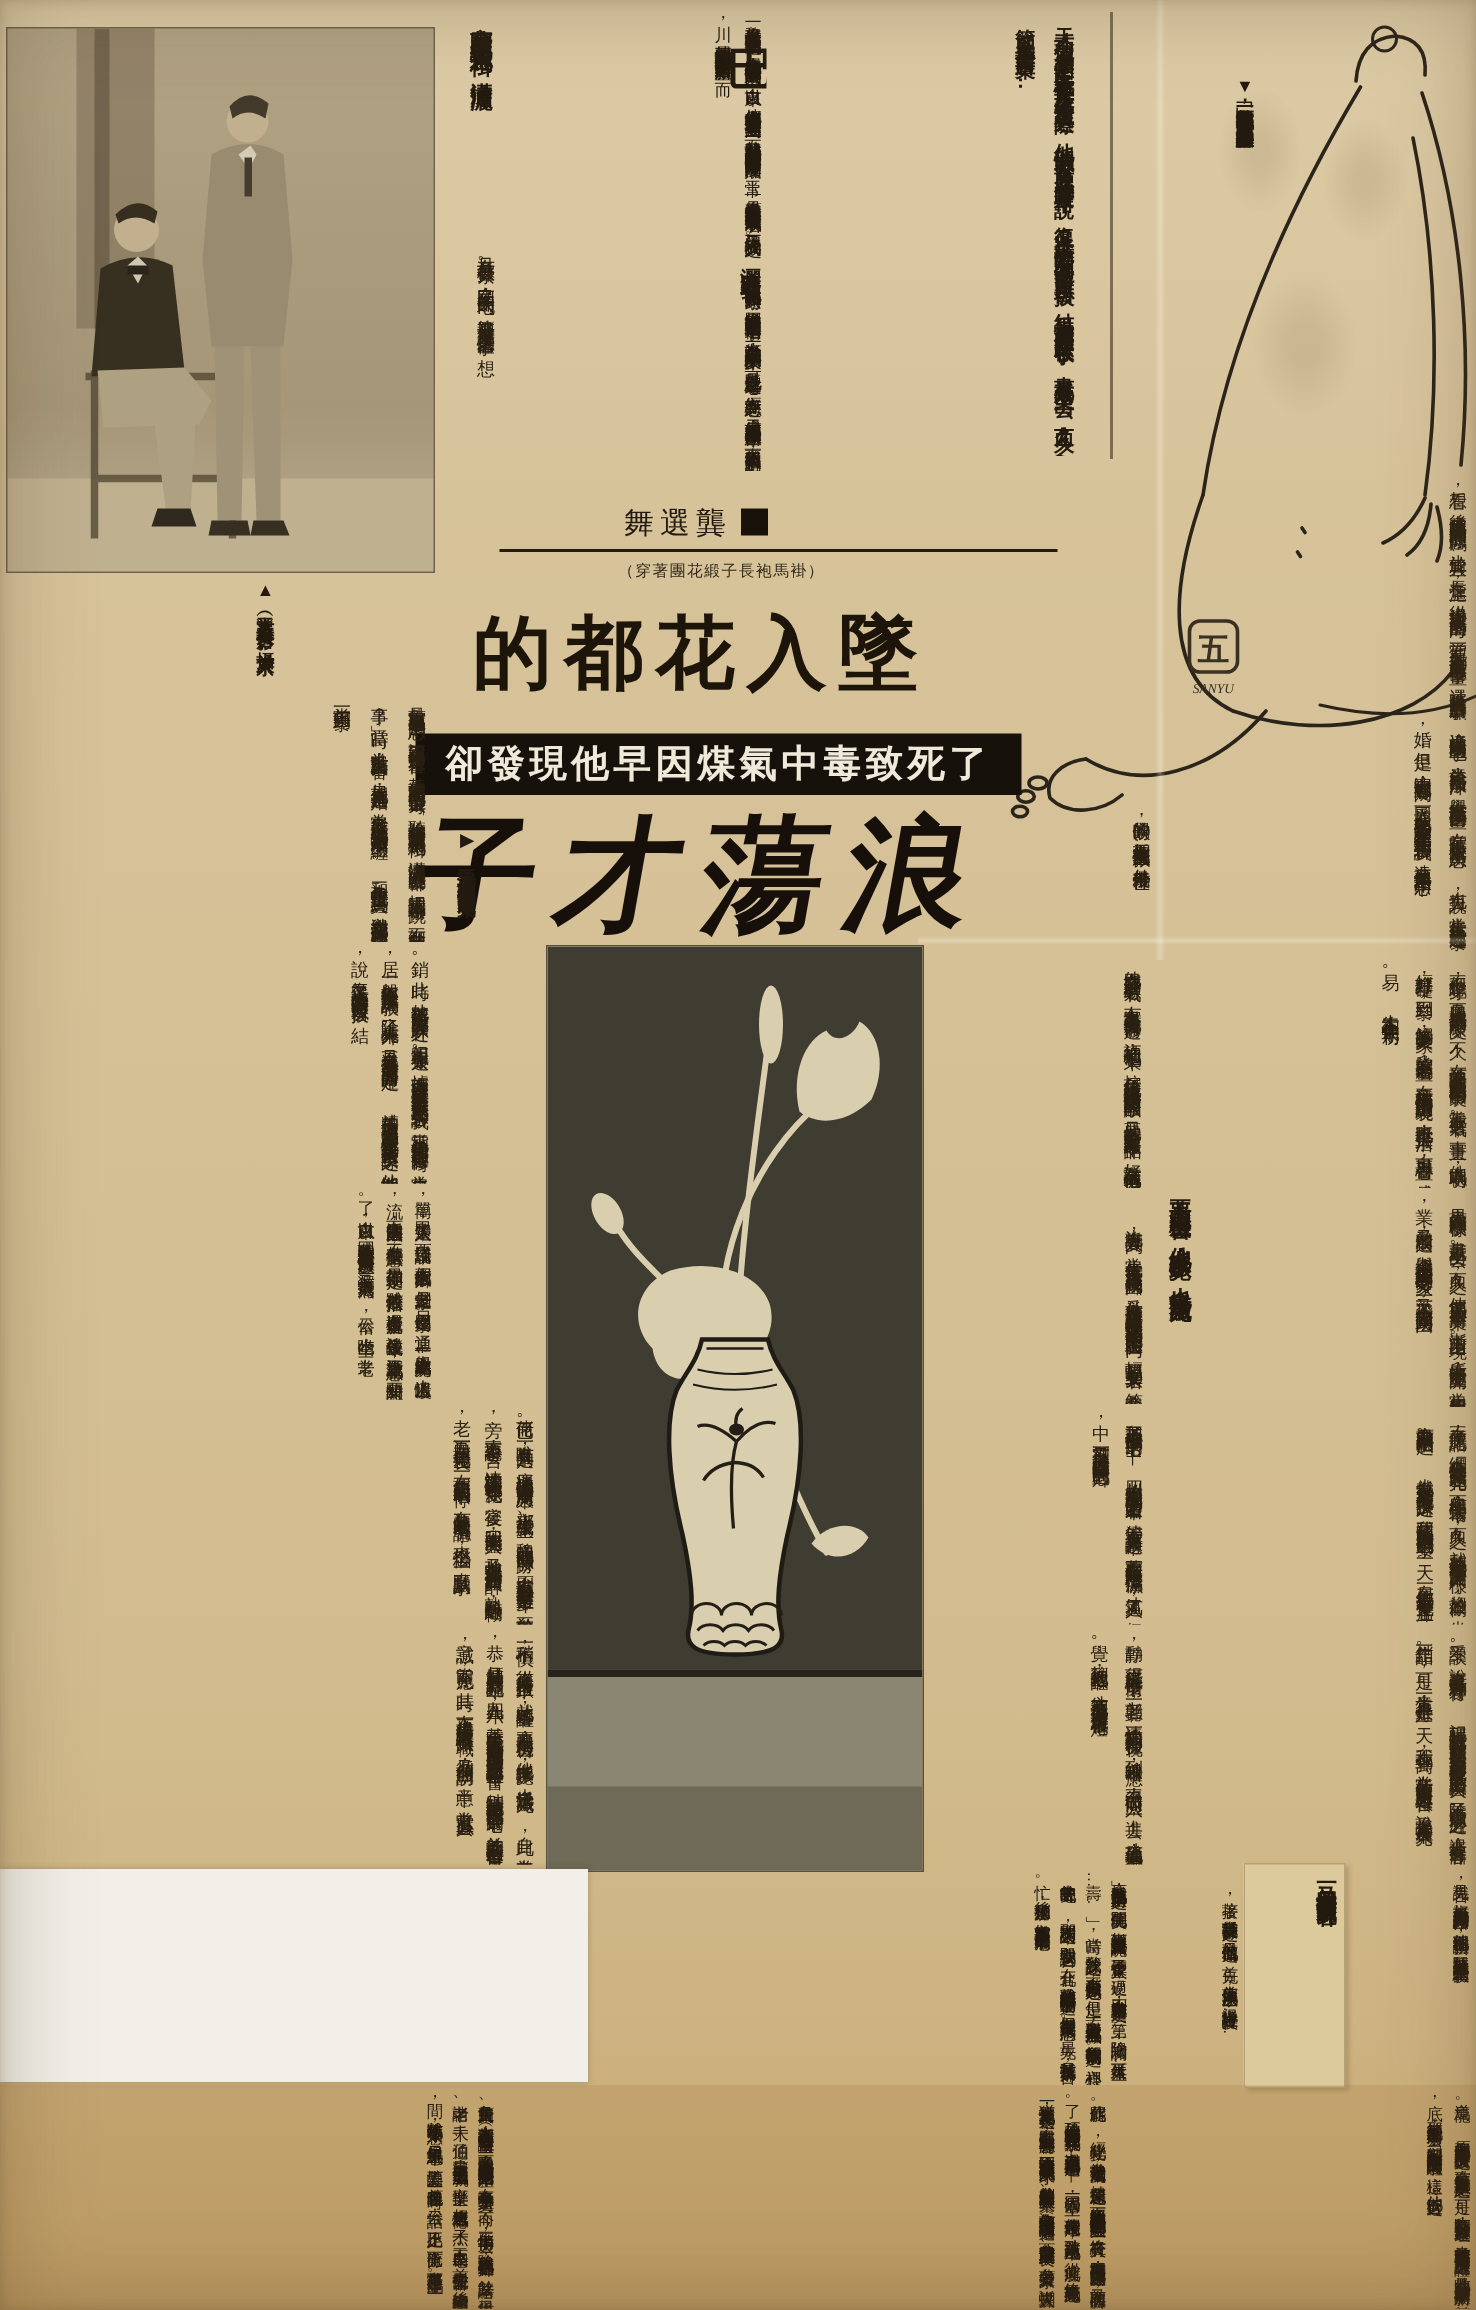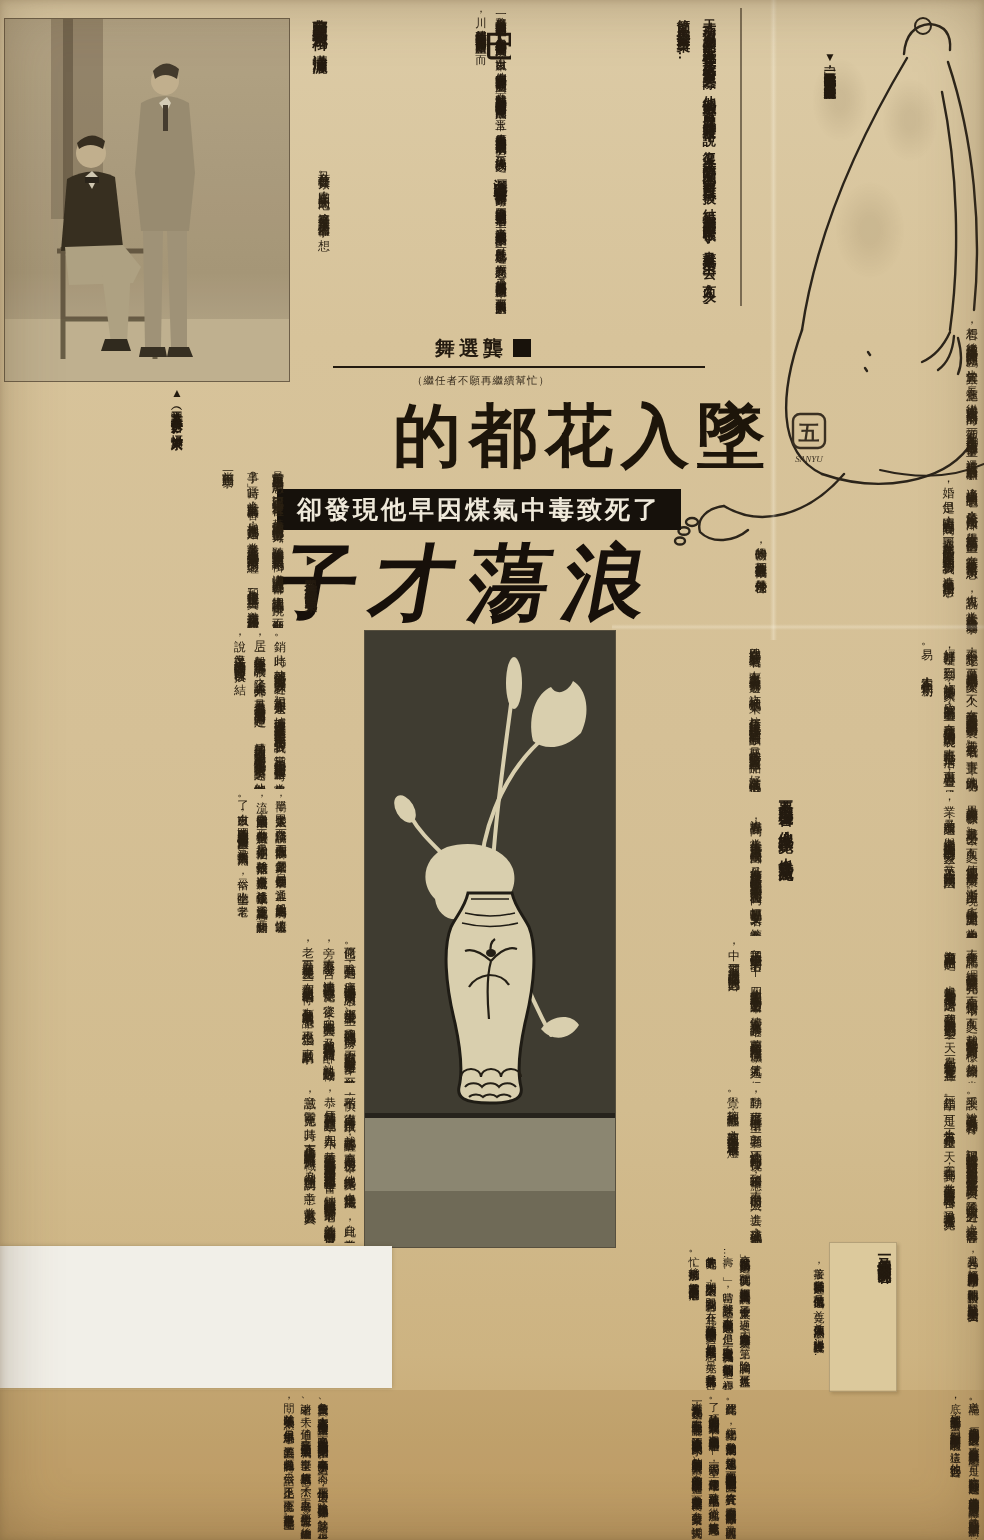--- a/index.html
+++ b/index.html
@@ -24,26 +24,26 @@
   #pull-robe{left:281px;top:6px;width:52px;height:154px;font-size:15px;line-height:25px;letter-spacing:2px;}
   #pull-explore{left:273px;top:162px;width:60px;height:156px;font-size:12px;line-height:19px;letter-spacing:1px;}
   #intro{left:513px;top:8px;width:209px;height:296px;font-size:13.5px;line-height:26px;letter-spacing:2.5px;font-weight:bold;}
   #ba-block{left:331px;top:8px;width:180px;height:306px;font-size:11.5px;line-height:20px;letter-spacing:.5px;}
   #ba-block .dropcap{font-size:32px;font-weight:bold;letter-spacing:0;}
   #ba-block .inline-subhead{font-weight:bold;font-size:14px;letter-spacing:2px;}
   #divider-v{left:740px;top:8px;width:2px;height:298px;background:rgba(46,34,20,.55);}
   #nude-wrap{left:612px;top:0;width:372px;height:642px;pointer-events:none;overflow:visible;}
   #nude-caption{left:772px;top:50px;width:66px;height:148px;font-size:12px;line-height:16.5px;font-weight:bold;}
   #xu-block{left:843px;top:318px;width:140px;height:162px;line-height:23px;}
-  #byline{left:435px;top:334px;width:140px;height:28px;display:flex;align-items:center;gap:6px;font-size:20px;font-weight:bold;letter-spacing:4px;}
+  #byline{left:416px;top:334px;width:140px;height:28px;display:flex;align-items:center;gap:6px;font-size:20px;font-weight:normal;letter-spacing:4px;}
   #byline .sq{width:18px;height:18px;background:#18120b;display:inline-block;}
   #byline-rule{left:333px;top:366px;width:372px;height:2px;background:#221a0f;}
   #credit{left:396px;top:374px;width:170px;height:16px;font-size:10.5px;letter-spacing:1px;text-align:center;color:#33281a;}
   #headline-main{left:315px;top:386px;width:458px;height:102px;font-family:"Liberation Serif","DejaVu Serif",serif;
-     font-size:68px;font-weight:bold;letter-spacing:8px;line-height:100px;white-space:nowrap;color:#1d150a;text-align:right;}
+     font-size:53px;font-weight:bold;letter-spacing:8px;line-height:100px;white-space:nowrap;color:#1d150a;}
   #headline-bar{left:277px;top:489px;width:404px;height:41px;background:#16110b;color:#efe9da;
      font-size:25px;font-weight:bold;letter-spacing:3px;line-height:41px;text-align:center;white-space:nowrap;
      font-family:"Liberation Serif","DejaVu Serif",serif;}
   #headline-sub{left:276px;top:534px;width:428px;height:104px;font-family:"Liberation Serif","DejaVu Serif",serif;
      font-size:82px;font-weight:900;letter-spacing:14px;line-height:100px;white-space:nowrap;color:#17100a;
      transform:skewX(-10deg);}
   #m-tail{left:700px;top:538px;width:72px;height:100px;font-size:12px;line-height:22px;letter-spacing:.5px;}
   #rb1{left:740px;top:478px;width:243px;height:158px;line-height:23.5px;}
   #rb2{left:740px;top:640px;width:243px;height:152px;line-height:22.5px;}
   #rb3{left:802px;top:796px;width:181px;height:142px;line-height:22.5px;}
@@ -190,21 +190,21 @@
   </div>
   <div class="abs v" id="nude-caption">▼常玉的「裸女」以毛筆一氣呵成的速寫，證明對自己書法根源的依戀。</div>
 
   <div class="abs v body-txt" id="xu-block">想看，後來成爲國際藝術大師的徐悲鴻，生於宜興、長在滬上，從小浸浴在西風東漸的海口，當他在一九一九年遠自上海前往巴黎學畫，還被時人目爲新鮮的事兒，而像常先生</div>
 
   <div class="abs" id="byline">
     <span>舞選龔</span>
     <span class="sq"></span>
   </div>
   <div class="abs" id="byline-rule"></div>
-  <div class="abs" id="credit">（繼任者不願再繼續幫忙）</div>
+  <div class="abs" id="credit">（穿著團花緞子長袍馬褂）</div>
 
   <div class="abs" id="headline-main">的都花入墜</div>
   <div class="abs" id="headline-bar">卻發現他早因煤氣中毒致死了</div>
   <div class="abs" id="headline-sub">子才蕩浪</div>
   <div class="abs v body-txt" id="m-tail">學的時候，便看到常先生身懷巨款、外帶幾件稀世</div>
 
   <div class="abs v body-txt" id="rb1">這樣僻處內陸的土包子，竟先於徐氏出川放洋，學什麼雕蟲小技的西畫，在當時怎不令人目爲匪夷所思！　也有人說，常先生當年之毅然趕赴巴黎，主要爲的是逃婚，但是，這中間也頗有疑問，因爲據一八九九年出生的黃季陸先生在六十年代初期告訴我，遠在他早年還在四川念中</div>
   <div class="abs v body-txt" id="rb2">不但不愁穿吃，而且還大把大把鈔票用於交際，不久，在醇酒美人與名士藝人交織的藝術圈子裏，常玉便有些名氣。事實上，他人既聰明，再加上在國內已經打好基礎，到巴黎，接觸的多是大家，欣賞的盡屬名畫，在這種充滿藝術情調的環境裏，也既不需打工求活，自可專心習畫，成長自然遠比他人容易。　大約在三十年代初期，</div>
   <div class="abs v body-txt" id="rb3">果畫廊的錢照樣收了，畫就是交不出去。久而久之，他便節節爲大小畫商所棄，漸漸步上困境。所幸中法交通重開，常先生想起四川老家還有不少產業，乃乘船返國，與繼承父業主持綢緞庄的老哥分家，又一次帶了一大筆錢回到法國，</div>
   <div class="abs v" id="sh-door">要不是門房機警，他縱未跌斃，也會活活餓死</div>

